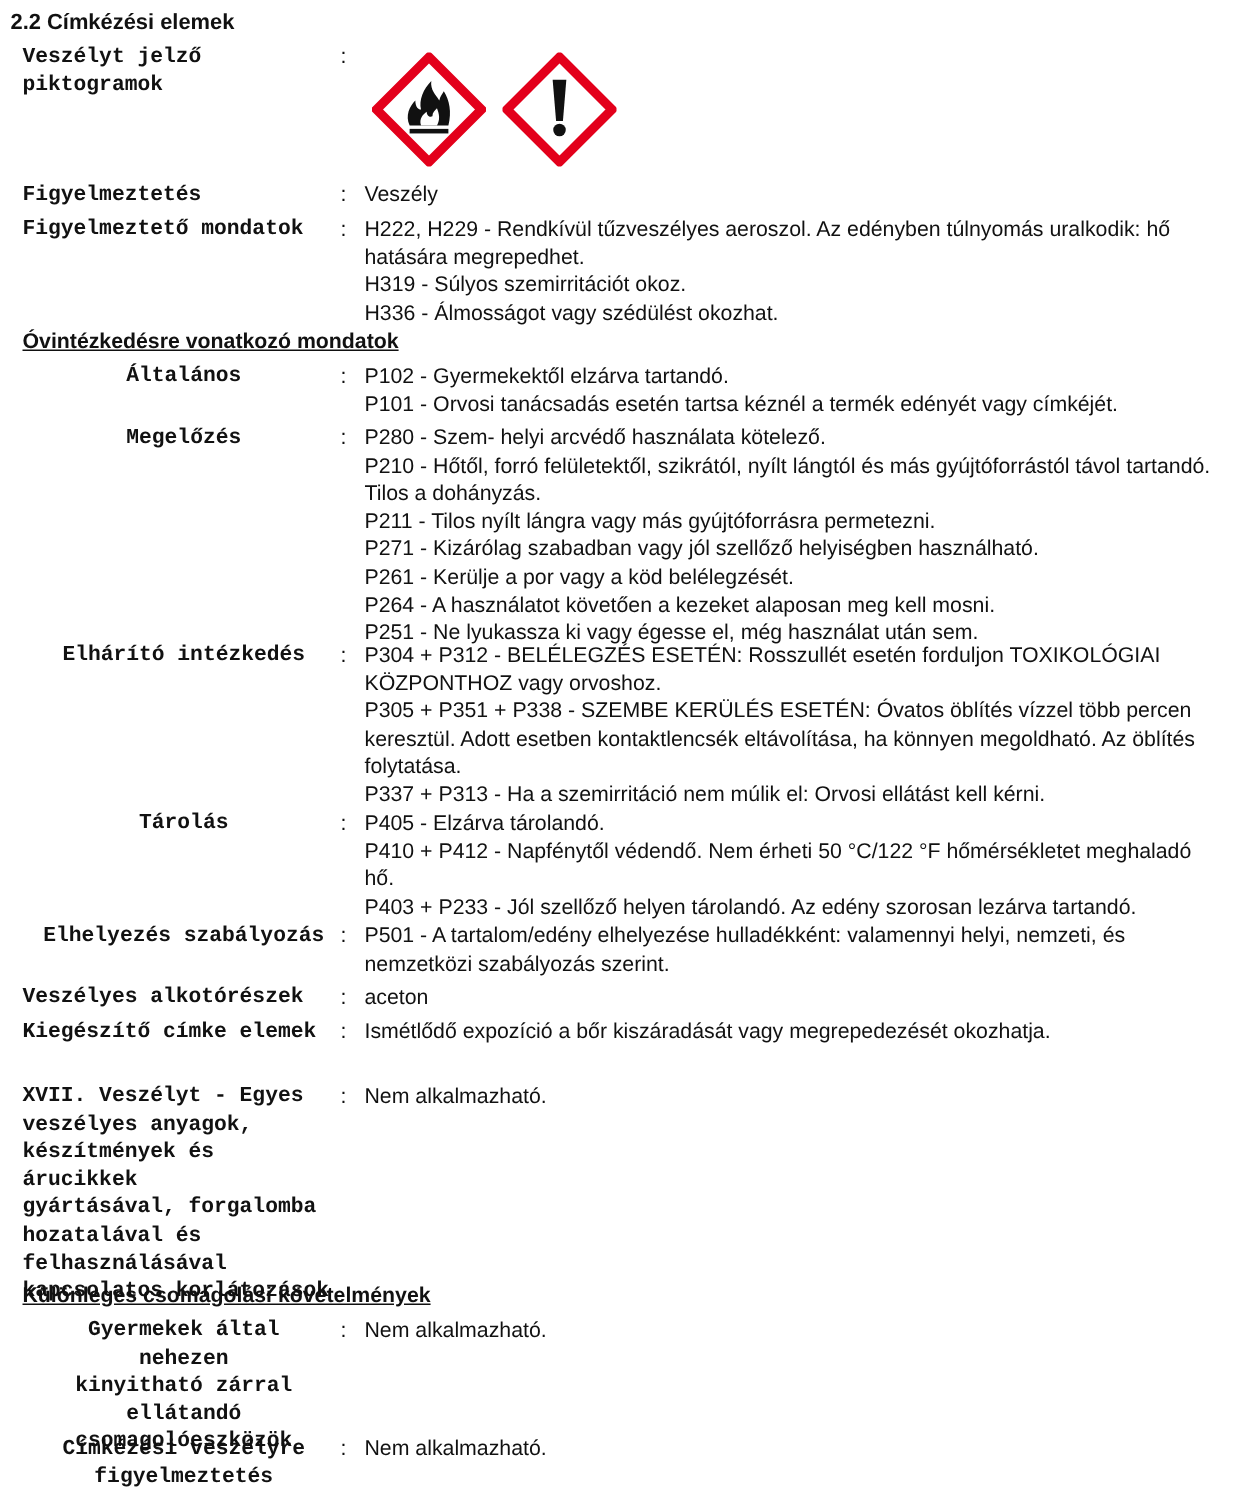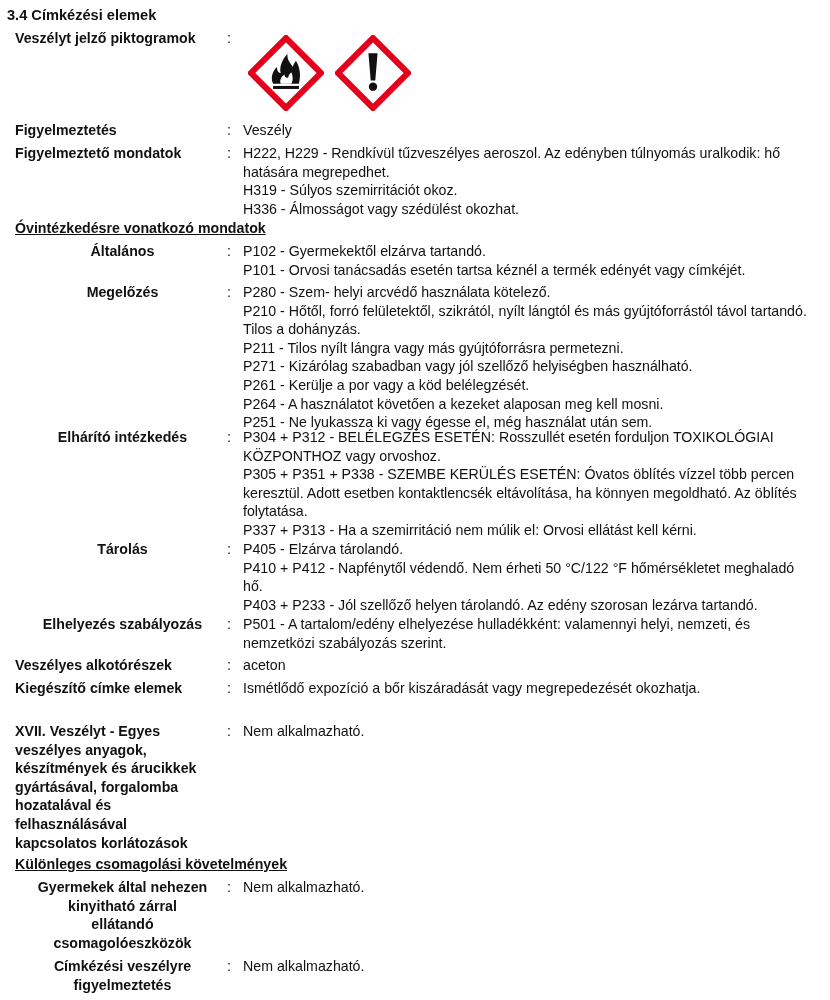--- a/index.html
+++ b/index.html
@@ -11,38 +11,38 @@
     line-height: 18.6px;
     position: relative;
   }
   .page { position: absolute; left: 0; top: 0; width: 830px; }
   .section-title {
     position: absolute; left: 7px; top: 6px;
     font-weight: bold; font-size: 14.6px;
   }
   .row { position: absolute; left: 0; width: 830px; }
   .label {
-    position: absolute; font-weight: bold; white-space: pre-line;
+    position: absolute; font-weight: bold; white-space: pre-line; font-family: Liberation Mono, monospace;
   }
   .label.l1 { left: 15px; width: 205px; }
   .label.l2 { left: 25px; width: 195px; text-align: center; }
   .colon { position: absolute; left: 227px; font-weight: normal; }
   .value { position: absolute; left: 243px; width: 570px; }
   .value .line { display: block; white-space: normal; }
   .subhead {
     position: absolute; left: 15px; font-weight: bold; text-decoration: underline;
   }
   .picto { position: absolute; top: 35px; width: 76px; height: 76px; }
 </style>
 </head>
 <body>
 
 <div class="page">
 
-  <div class="section-title">3.4 Címkézési elemek</div>
+  <div class="section-title">2.2 Címkézési elemek</div>
 
   <div class="row" style="top:29px;">
     <span class="label l1">Veszélyt jelző piktogramok</span>
     <span class="colon">:</span>
   </div>
   <svg class="picto" style="left:248px;" viewBox="0 0 100 100">
     <polygon points="50,4 96,50 50,96 4,50" fill="#ffffff" stroke="#e3001b" stroke-width="8" stroke-linejoin="miter"></polygon>
     <path d="M33,64 C29,55 33,47 38,42 C38,48 41,50 43,50 C41,42 45,32 52,25 C51,33 56,37 59,42 C60,38 62,36 63,34 C68,42 70,52 67,64 Z" fill="#111"></path>
     <path d="M43,64 C41,58 45,54 48,52 C48,56 51,57 53,56 C53,53 55,51 57,49 C59,54 60,59 57,64 Z" fill="#fff"></path>
     <rect x="33" y="67" width="34" height="4" fill="#111"></rect>

